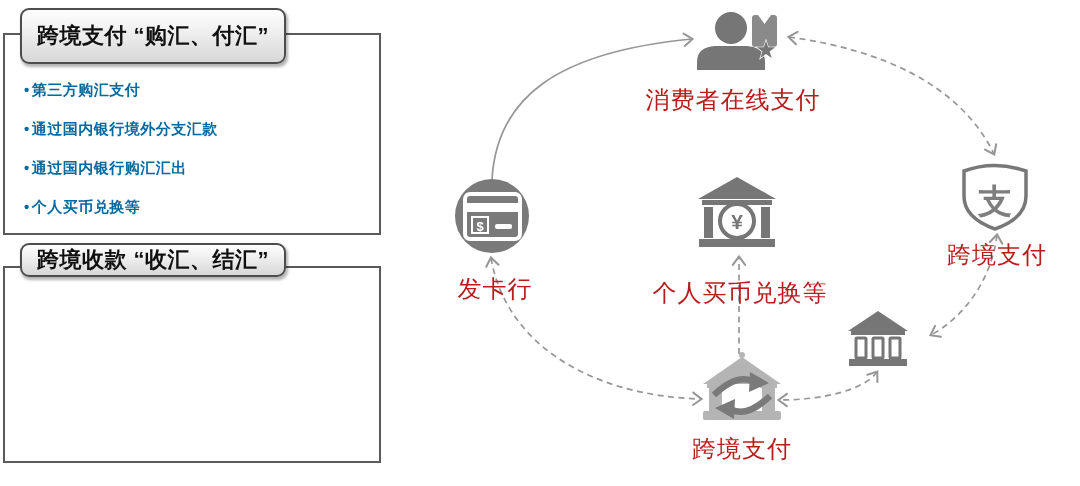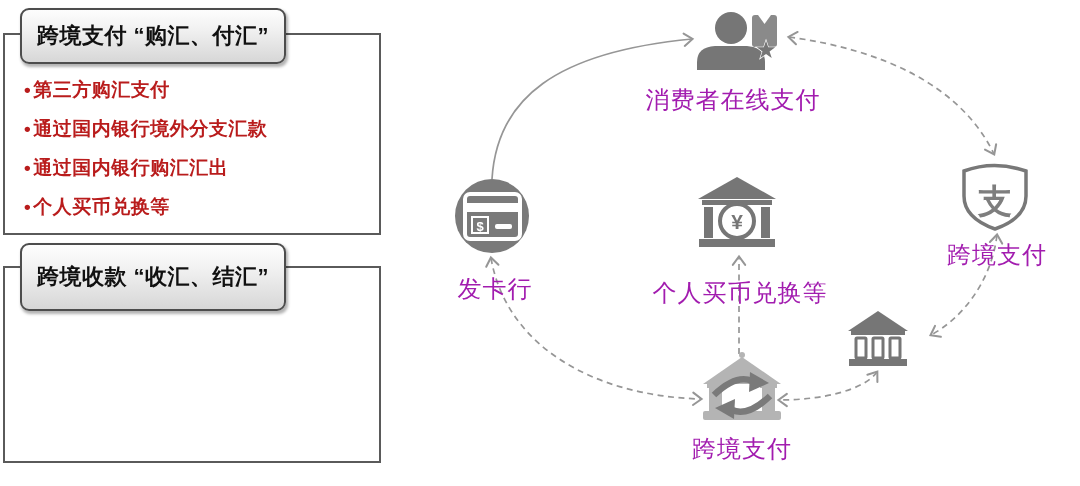--- a/index.html
+++ b/index.html
@@ -15,28 +15,28 @@
     position:absolute;box-sizing:border-box;
     border:2px solid #4d4d4d;border-radius:9px;
     background:linear-gradient(#fdfdfd,#f2f2f2 35%,#d7d7d7);
     box-shadow:1.5px 2.5px 3px rgba(0,0,0,.3);
     display:flex;align-items:center;justify-content:center;
     font-size:22px;font-weight:bold;color:#101010;white-space:nowrap;
     letter-spacing:.5px;z-index:3;
   }
   .bullet-list{position:absolute;margin:0;padding:0;list-style:none;z-index:2;}
   .bullet-list li{
-    height:39px;line-height:39px;font-size:19px;font-weight:600;color:#b91c1c;
+    height:39px;line-height:39px;font-size:15px;font-weight:600;color:#0369a1;
     white-space:nowrap;letter-spacing:.5px;
   }
   .bullet-list li::before{content:"•";margin-right:2px;font-weight:bold;}
   
   .node-label{
     position:absolute;transform:translateX(-50%);white-space:nowrap;
-    font-size:24px;font-weight:500;color:#a21caf;letter-spacing:1px;z-index:2;
+    font-size:24px;font-weight:500;color:#b91c1c;letter-spacing:1px;z-index:2;
   }
   svg.flow{position:absolute;left:0;top:0;z-index:1;}
 </style>
 </head>
 <body>
 
 <div class="stage">
 
   <svg class="flow" width="1080" height="486" viewBox="0 0 1080 486">
     <defs>
@@ -119,15 +119,15 @@
   <div class="panel-box" style="left:3px;top:33px;width:378px;height:202px"></div>
   <div class="panel-header" style="left:20px;top:8px;width:266px;height:56px">跨境支付 “购汇、付汇”</div>
   <ul class="bullet-list" style="left:24px;top:70px">
     <li>第三方购汇支付</li>
     <li>通过国内银行境外分支汇款</li>
     <li>通过国内银行购汇汇出</li>
     <li>个人买币兑换等</li>
   </ul>
 
   <div class="panel-box" style="left:3px;top:266px;width:378px;height:197px"></div>
-  <div class="panel-header" style="left:20px;top:243px;width:266px;height:68px">跨境收款 “收汇、结汇”</div>
+  <div class="panel-header" style="left:20px;top:243px;width:266px;height:34px">跨境收款 “收汇、结汇”</div>
 
 </div>
 
 </body></html>

